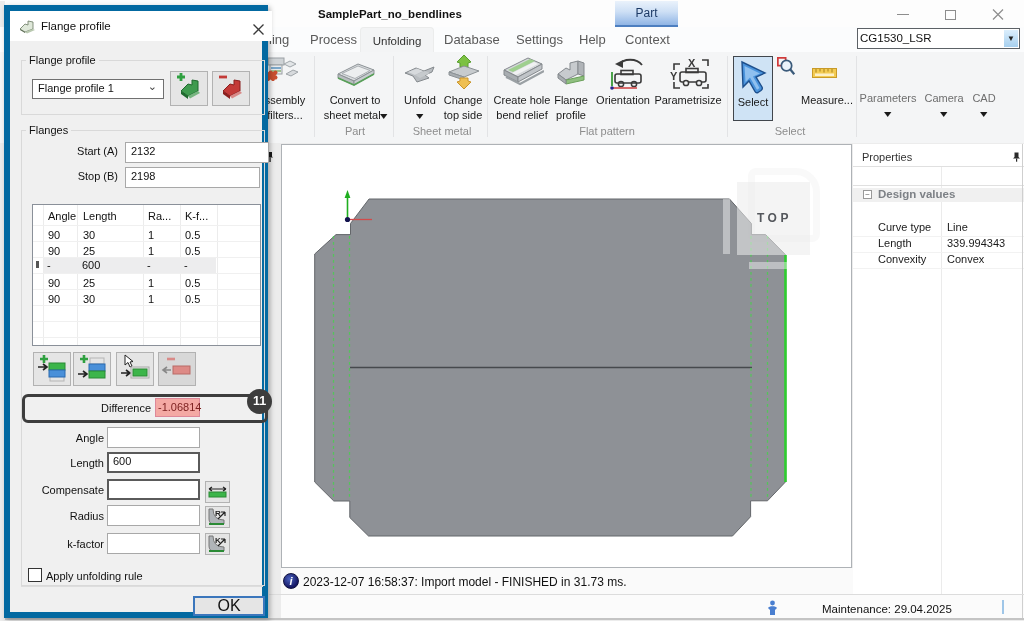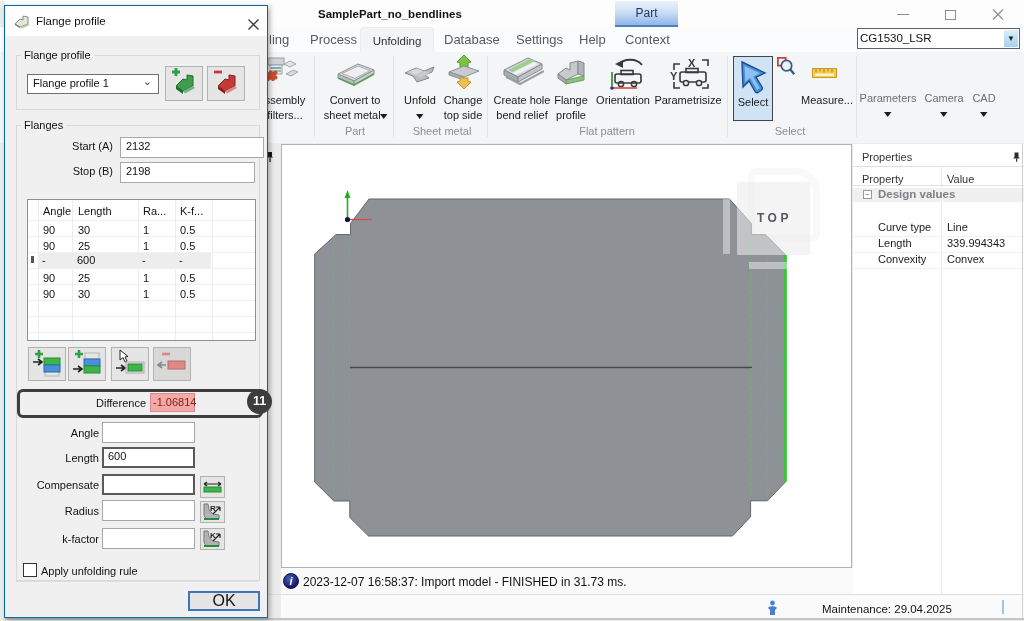--- a/index.html
+++ b/index.html
@@ -37,21 +37,21 @@
 #canvas { left:281px; top:144px; width:571px; height:424px; background:#fff;
   border:1px solid #aeb2b6; }
 
 
 #props { left:853px; top:144px; width:171px; height:450px; background:#fff; }
 #props .hdr { left:9px; top:7px; font-size:11px; color:#333; }
 .prow { position:absolute; left:0; width:171px; height:16px; font-size:11px; }
 
 
 #dialog { left:4px; top:5px; width:264px; height:613px; background:#f0f0f0;
-  border:1px solid #0369a1; box-shadow:2px 2px 5px rgba(0,0,0,0.3); }
+  border:6px solid #0369a1; box-shadow:2px 2px 5px rgba(0,0,0,0.3); }
 #dlgtitle { left:0; top:0; width:262px; height:30px; background:#fff; }
 .groupbox { position:absolute; border:1px solid #d9d9d9; }
 .grouplabel { position:absolute; font-size:11px; color:#111; background:#f0f0f0; padding:0 3px; }
 .field { position:absolute; background:#fff; border:1px solid #a8a8a8; font-size:11px;
   color:#111; padding:2px 8px 0 5px; }
 .flabel { position:absolute; font-size:11px; color:#111; text-align:right; }
 .toolbtn { position:absolute; background:#e5e5e5; border:1px solid #b2b2b2; }
 .trow { position:absolute; left:1px; width:226px; height:16px; }
 .trow span { position:absolute; top:2px; }
 </style>
@@ -214,24 +214,20 @@
 <div class="abs" style="left:749px; top:262px; width:41px; height:7px; background:rgba(255,255,255,0.42);"></div>
 <div class="abs" style="left:757px; top:211px; font-size:12px; font-weight:bold; letter-spacing:3.5px; color:#54575c;">TOP</div>
 
 <div class="abs" id="props">
   <div class="abs hdr">Properties</div>
   <svg class="abs" style="left:159px; top:8px;" width="9" height="10" viewBox="0 0 9 10">
     <path d="M2.5 0.5 L6.5 0.5 L6.5 5 L8 6.5 L1 6.5 L2.5 5 Z" fill="#2a2a2a"></path>
     <rect x="4" y="6.5" width="1.2" height="3.2" fill="#2a2a2a"></rect>
   </svg>
   <div class="abs" style="left:0; top:22px; width:171px; height:1px; background:#e0e0e0;"></div>
-  <div class="prow" style="top:29px;">
-      <span style="position:absolute;left:9px;color:#333;">Property</span>
-      <span style="position:absolute;left:94px;color:#333;">Value</span>
-    </div>
   <div class="abs" style="left:88px; top:23px; width:1px; height:427px; background:#ebebeb;"></div>
   <div class="abs" style="left:0; top:41px; width:171px; height:1px; background:#e0e0e0;"></div>
   <div class="abs" style="left:0px; top:44px; width:171px; height:14px; background:#f0f0f0;"></div>
   <div class="abs" style="left:10px; top:46px; width:9px; height:9px; background:#fff; border:1px solid #999; font-size:8px; line-height:7px; text-align:center; color:#666;">−</div>
   <div class="abs" style="left:25px; top:44px; font-size:11.5px; font-weight:bold; color:#7d8186;">Design values</div>
   <div class="prow" style="top:77px; border-bottom:1px solid #f2f2f2;">
       <span style="position:absolute;left:25px;color:#1a1a1a;">Curve type</span>
       <span style="position:absolute;left:94px;color:#1a1a1a;">Line</span>
     </div>
   <div class="prow" style="top:93px; border-bottom:1px solid #f2f2f2;">

